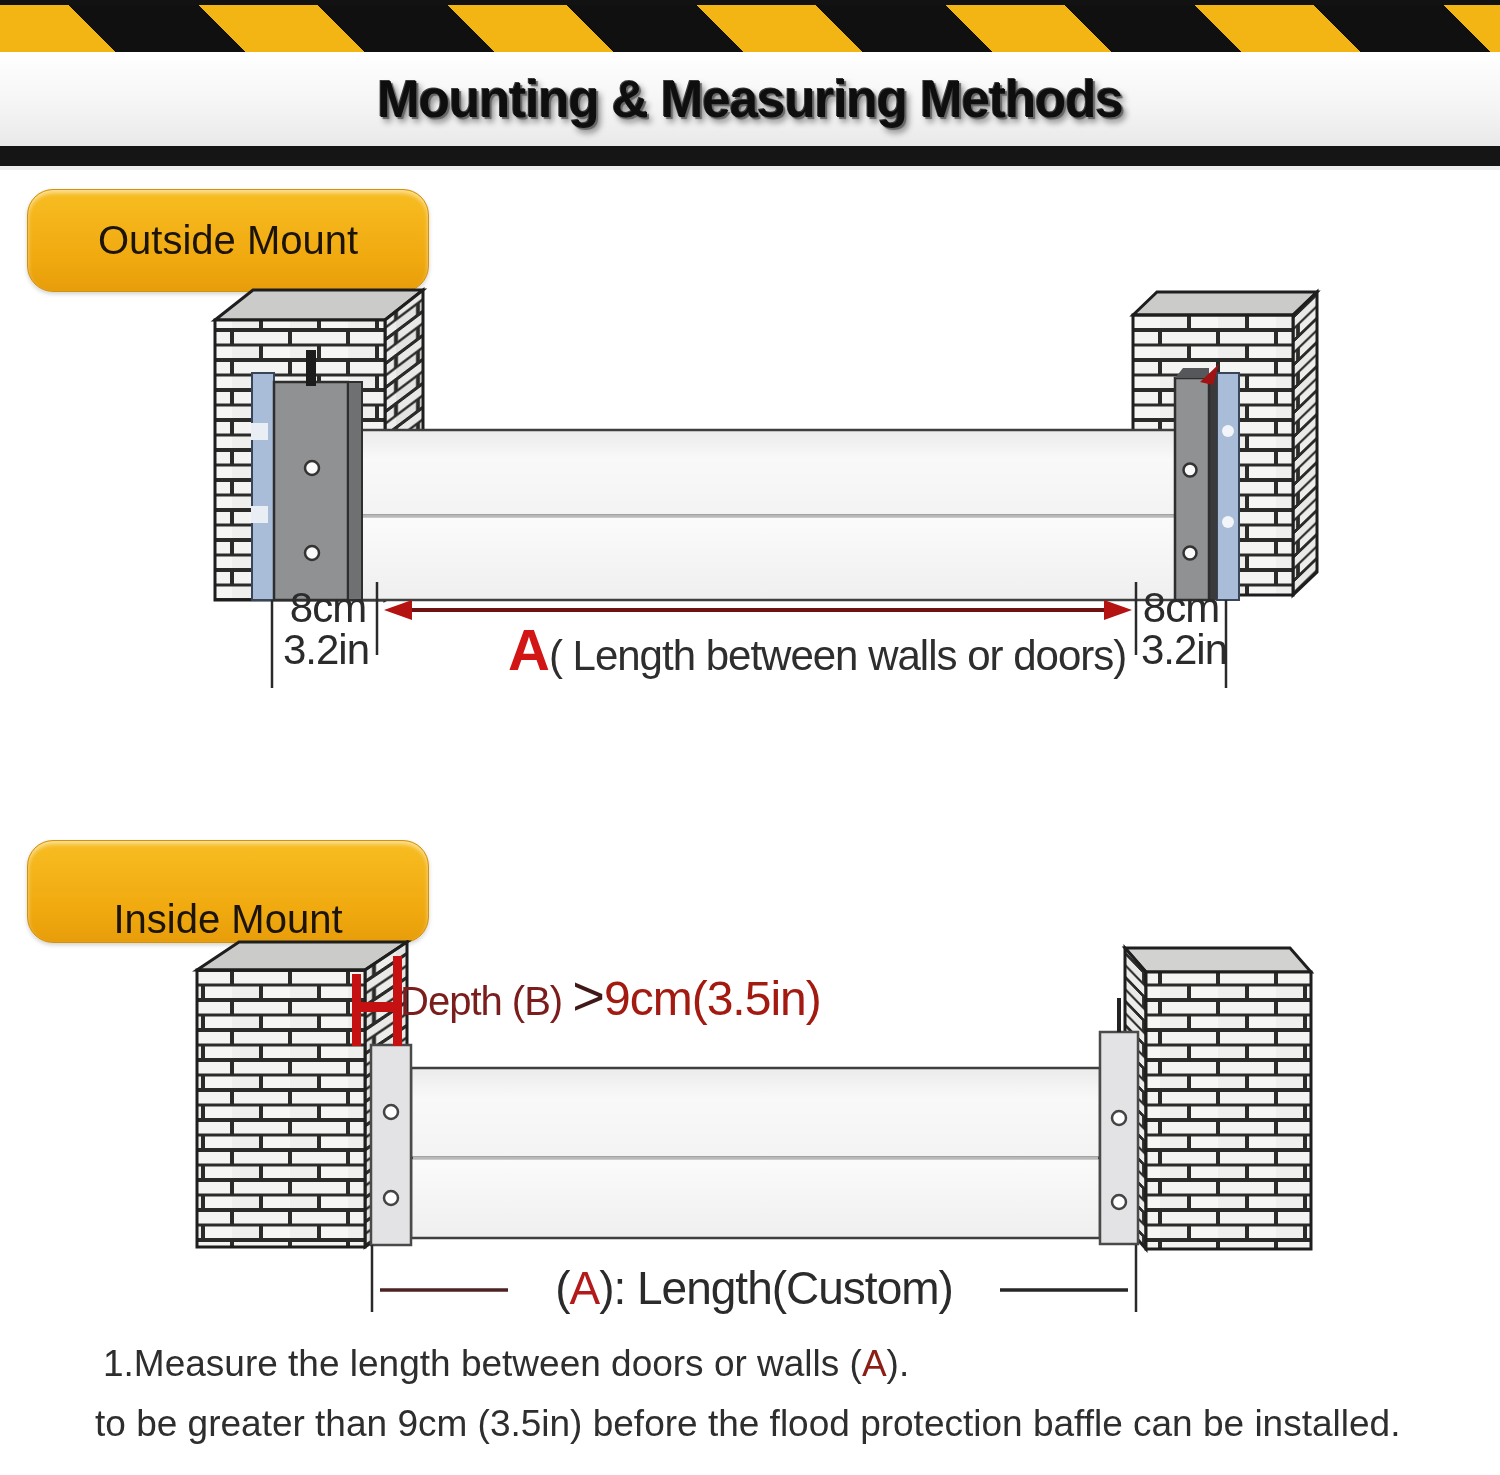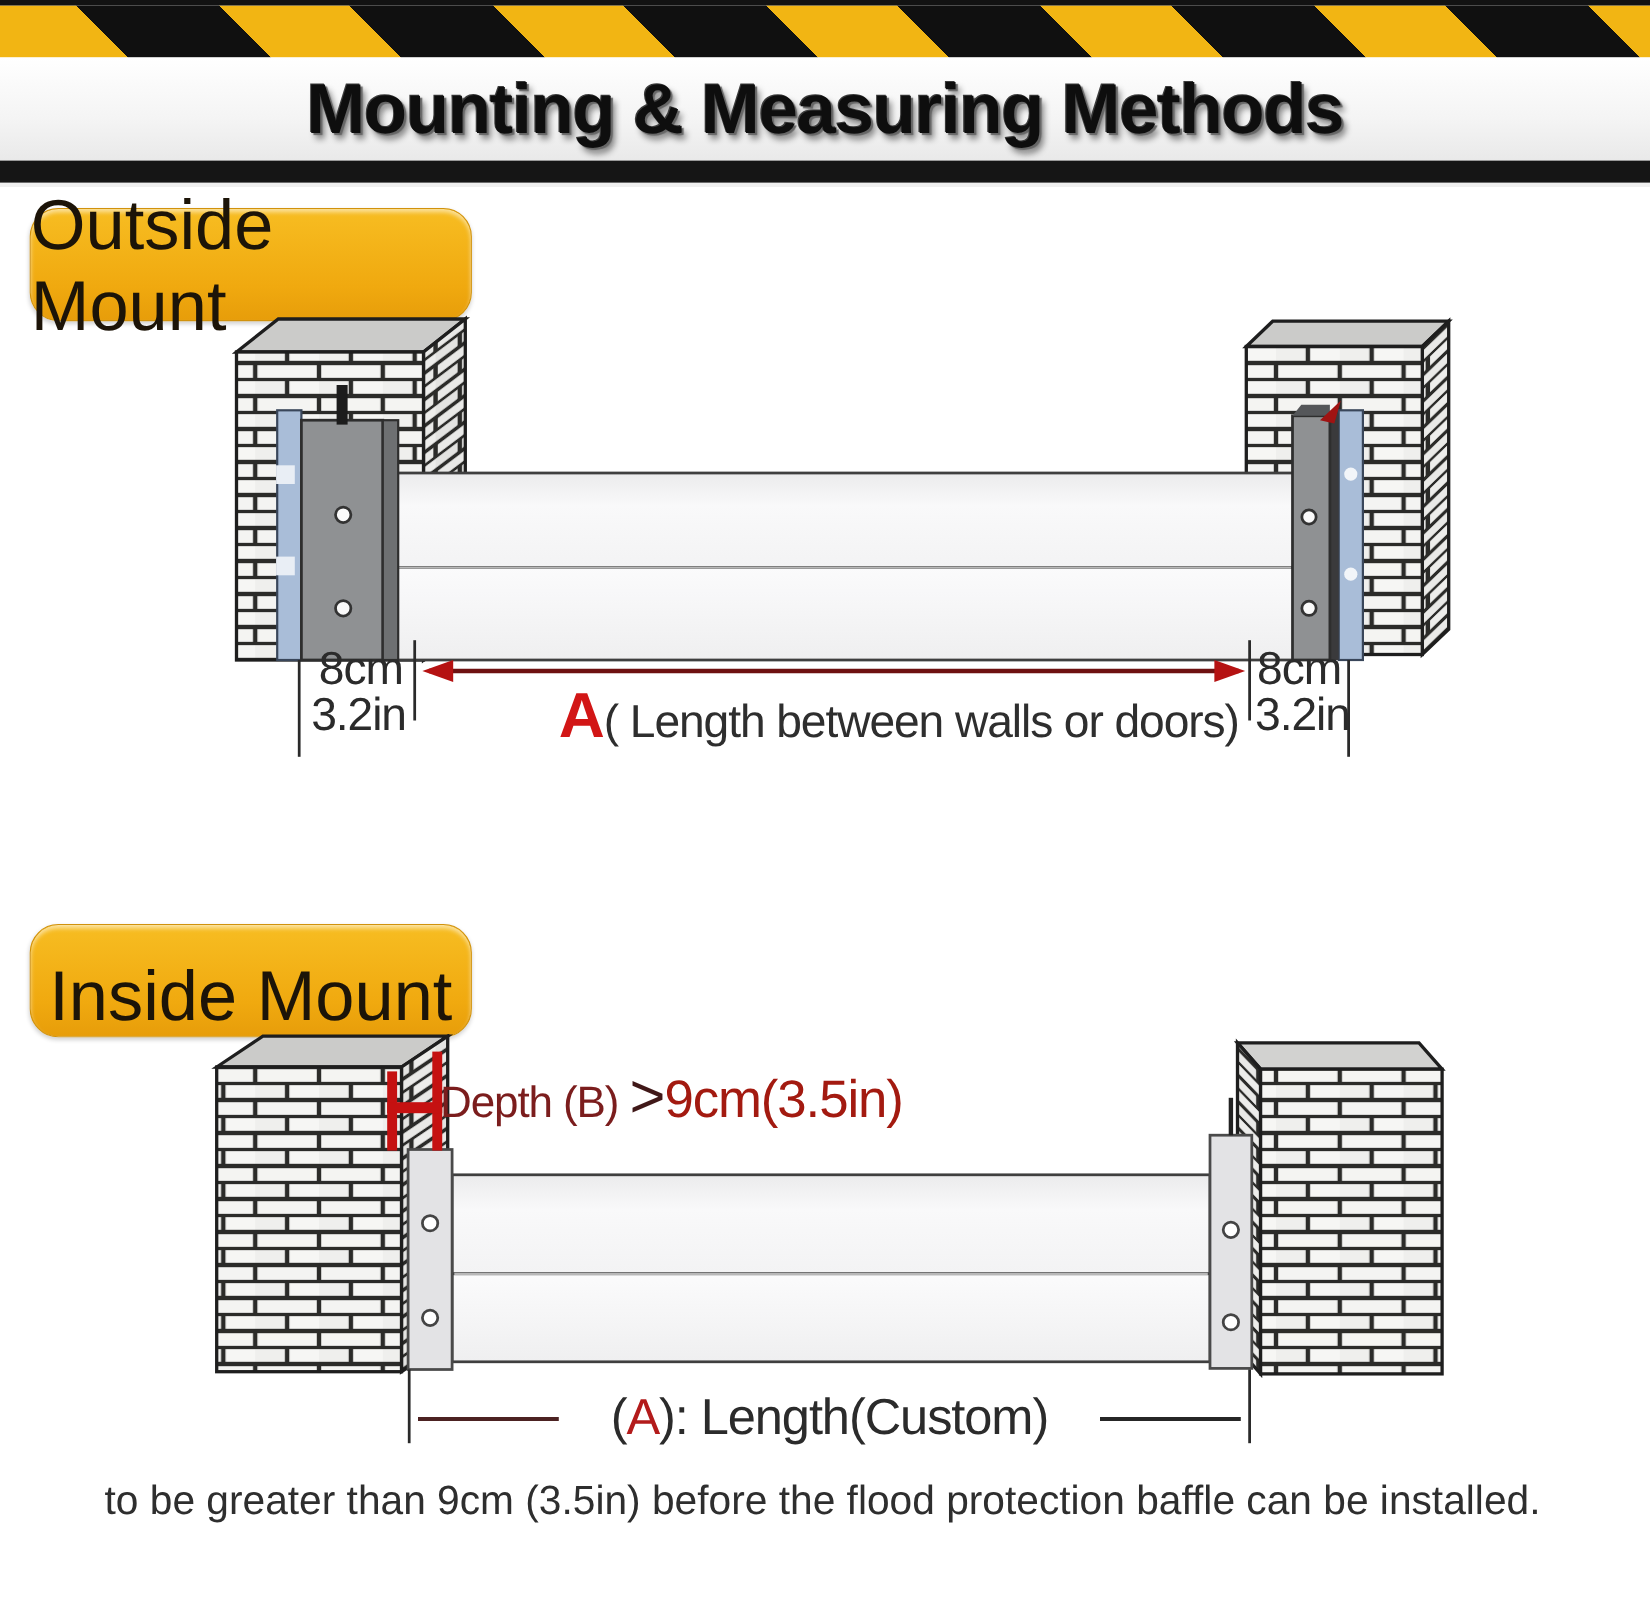--- a/index.html
+++ b/index.html
@@ -7,31 +7,31 @@
         font-family:"Liberation Sans", sans-serif;}
 
   
   .hazard{position:absolute;left:0;top:0;width:100%;height:50px;
           background:repeating-linear-gradient(45deg,#f2b513 0 84px,#101010 84px 176px);
           border-top:5px solid #121212;border-bottom:2px solid #e6e6e6;
           box-shadow:0 3px 5px rgba(0,0,0,.3);}
   .title-band{position:absolute;left:0;top:52px;width:100%;height:94px;
           background:linear-gradient(180deg,#ffffff 0%,#f4f4f4 60%,#e9e9e9 100%);
           display:flex;align-items:center;justify-content:center;}
-  .title-band h1{margin:0;font-size:64px;font-weight:bold;letter-spacing:-1px;color:#0e0e0e;
+  .title-band h1{margin:0;font-size:51px;font-weight:bold;letter-spacing:-1px;color:#0e0e0e;
           text-shadow:-1px -1px 0 #3c3c3c, 2px 2px 1px #666, 4px 5px 6px rgba(0,0,0,.45);}
   .dark-bar{position:absolute;left:0;top:146px;width:100%;height:20px;background:#151515;
           border-bottom:4px solid #efefef;}
 
   
   .badge{position:absolute;left:27px;width:400px;height:101px;border-radius:26px;
          background:linear-gradient(180deg,#f7bd22 0%,#f0a90f 70%,#e79d0a 100%);
          border:1px solid #d1920c;display:flex;align-items:center;justify-content:center;
          box-shadow:inset 0 3px 4px rgba(255,255,255,.55), 0 2px 4px rgba(0,0,0,.18);}
-  .badge span{font-size:64px;color:#1c1408;letter-spacing:0;}
+  .badge span{font-size:40px;color:#1c1408;letter-spacing:0;}
   .badge1{top:189px;}
   .badge2{top:840px;align-items:flex-end;}
 
   
   .diag{position:absolute;left:0;}
   .diag text{font-family:"Liberation Sans", sans-serif;letter-spacing:-1px;}
 
   
   .steps{position:absolute;color:#2e2e2e;}
   .steps .red{color:#8a1f16;}
@@ -229,16 +229,17 @@
       <line x1="1136" y1="305" x2="1136" y2="372" stroke="#2a2a2a" stroke-width="2.5"></line>
       <line x1="380" y1="350" x2="508" y2="350" stroke="#4c2222" stroke-width="3.5"></line>
       <line x1="1000" y1="350" x2="1128" y2="350" stroke="#262626" stroke-width="3.5"></line>
       <text x="754" y="364" text-anchor="middle" font-size="46">
         <tspan fill="#2b2b2b">(</tspan><tspan fill="#b31b1b">A</tspan><tspan fill="#2b2b2b">): Length(Custom)</tspan>
       </text>
     </g>
   </svg>
 
   <div class="steps steps-inside">
+    <div class="line1"><span>1.Measure the length between doors or walls (</span><span class="red">A</span><span>).</span></div>
     <div><span>to be greater than 9cm (3.5in) before the flood protection baffle can be installed.</span></div>
   </div>
 
 </div>
 
 </body></html>

